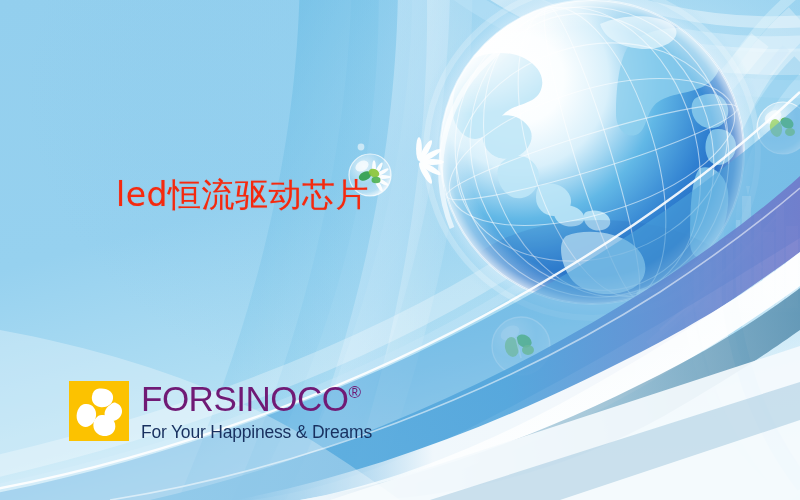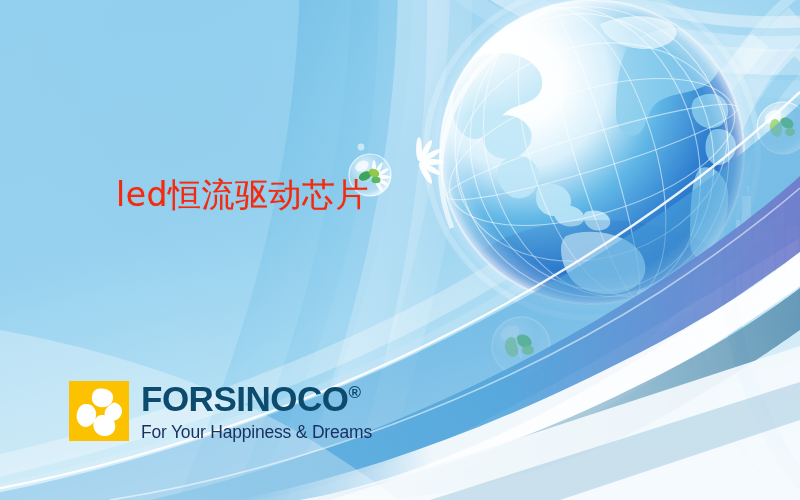--- a/index.html
+++ b/index.html
@@ -75,23 +75,23 @@
     height: 60px;
   }
   .logo-text {
     display: flex;
     flex-direction: column;
     justify-content: center;
     line-height: 1;
   }
   .brand-name {
     font-family: "Liberation Sans", sans-serif;
-    font-weight: bold;
+    font-weight: normal;
     font-size: 35px;
-    color: #0c4a6e;
+    color: #701a75;
     letter-spacing: -0.5px;
     line-height: 1;
     white-space: nowrap;
   }
   .brand-name .reg {
     font-size: 17px;
     vertical-align: super;
     line-height: 1;
   }
   .brand-tagline {

